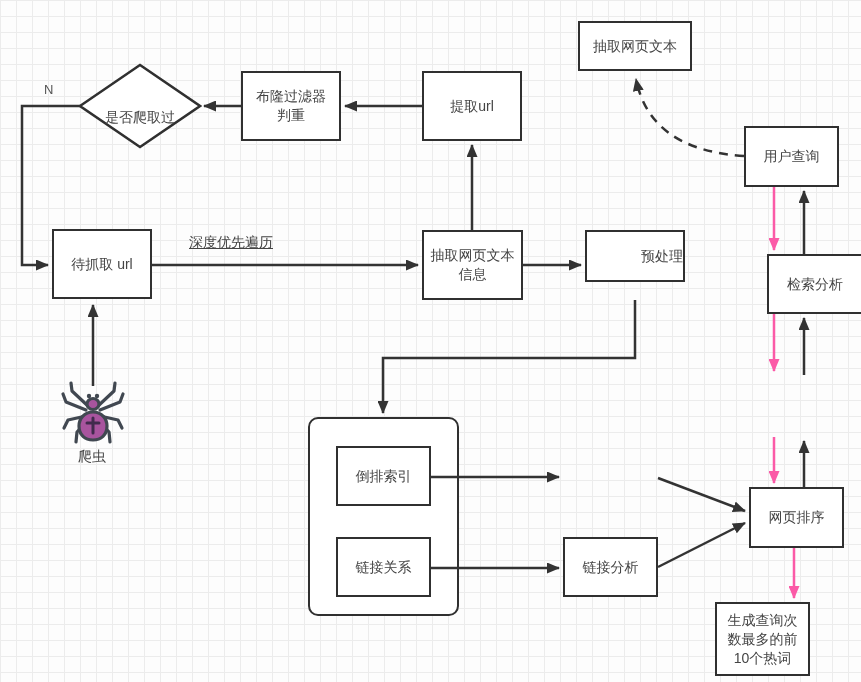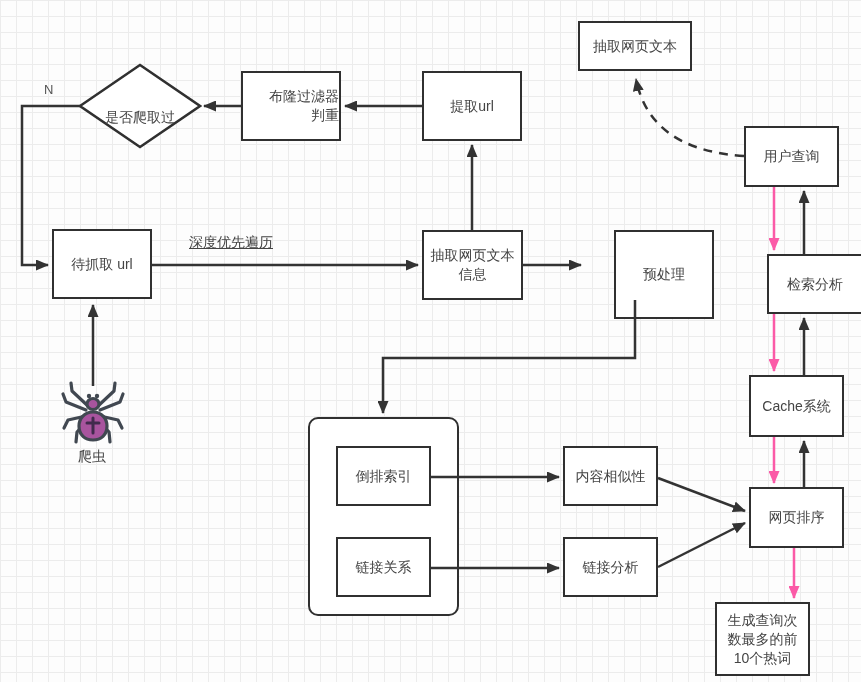--- a/index.html
+++ b/index.html
@@ -37,21 +37,21 @@
 
 <div class="canvas">
 
   <div class="diamond-wrap" style="left:78px;top:63px;width:124px;height:86px;">
     <svg width="124" height="86" viewBox="0 0 124 86">
       <polygon points="2,43 62,2 122,43 62,84" fill="#ffffff" stroke="#303030" stroke-width="2.5"></polygon>
     </svg>
     <span class="diamond-label">是否爬取过</span>
   </div>
 
-  <div class="node" style="left:241px;top:71px;width:100px;height:70px;align-items:flex-end;">
+  <div class="node" style="left:241px;top:71px;width:100px;height:70px;">
     <span>布隆过滤器</span>
     <span>判重</span>
   </div>
 
   <div class="node" style="left:422px;top:71px;width:100px;height:70px;">
     <span>提取url</span>
   </div>
 
   <div class="node" style="left:578px;top:21px;width:114px;height:50px;">
     <span>抽取网页文本</span>
@@ -63,45 +63,39 @@
 
   <div class="node" style="left:52px;top:229px;width:100px;height:70px;align-items:center;">
     <span>待抓取 url</span>
   </div>
 
   <div class="node" style="left:422px;top:230px;width:101px;height:70px;">
     <span>抽取网页文本</span>
     <span>信息</span>
   </div>
 
-  <div class="node" style="left:614px;top:230px;width:100px;height:89px;">
+  <div class="node" style="left:585px;top:230px;width:100px;height:52px;align-items:flex-end;">
     <span>预处理</span>
   </div>
 
   <div class="node" style="left:767px;top:254px;width:96px;height:60px;">
     <span>检索分析</span>
   </div>
 
-  <div class="node" style="left:749px;top:375px;width:95px;height:62px;">
-    <span>Cache系统</span>
-  </div>
 
   <div class="node container-node" style="left:308px;top:417px;width:151px;height:199px;"></div>
 
   <div class="node" style="left:336px;top:446px;width:95px;height:60px;">
     <span>倒排索引</span>
   </div>
 
   <div class="node" style="left:336px;top:537px;width:95px;height:60px;">
     <span>链接关系</span>
   </div>
 
-  <div class="node" style="left:563px;top:446px;width:95px;height:60px;">
-    <span>内容相似性</span>
-  </div>
 
   <div class="node" style="left:563px;top:537px;width:95px;height:60px;">
     <span>链接分析</span>
   </div>
 
   <div class="node" style="left:749px;top:487px;width:95px;height:61px;">
     <span>网页排序</span>
   </div>
 
   <div class="node" style="left:715px;top:602px;width:95px;height:74px;">

